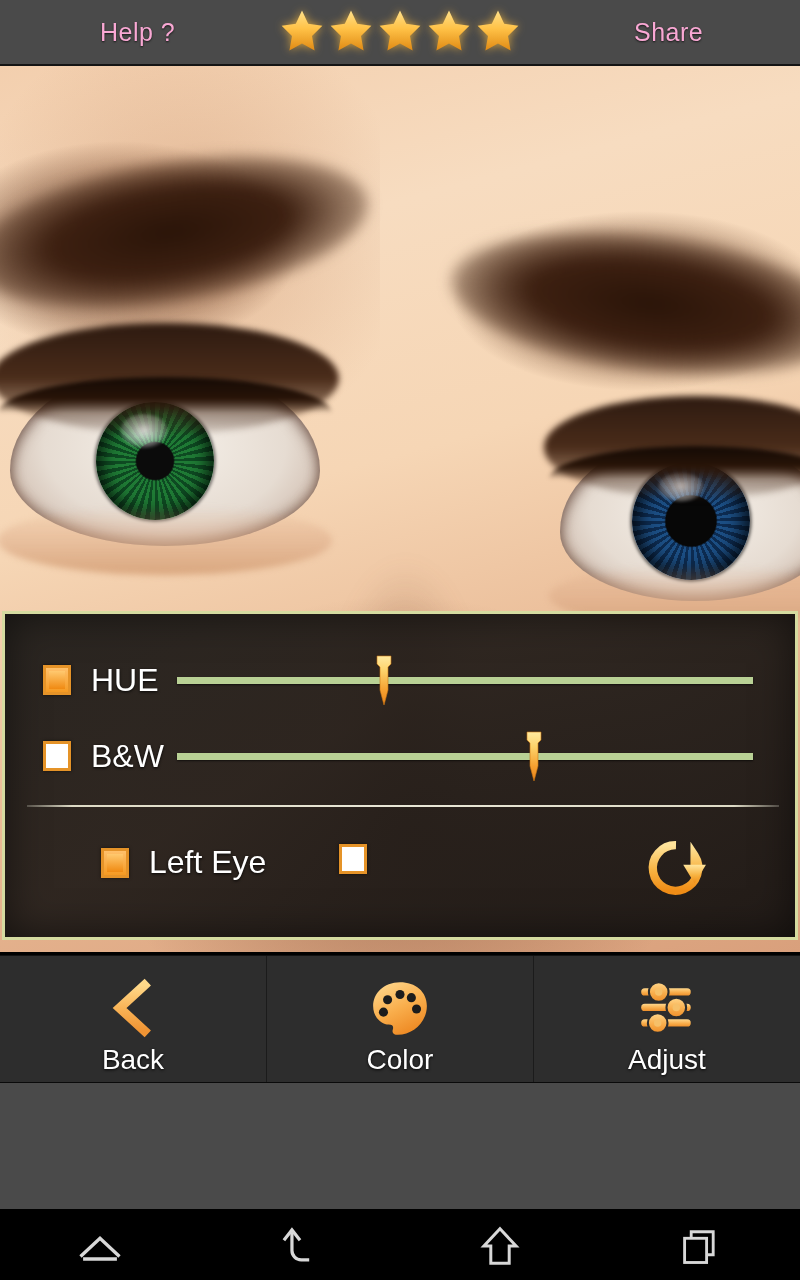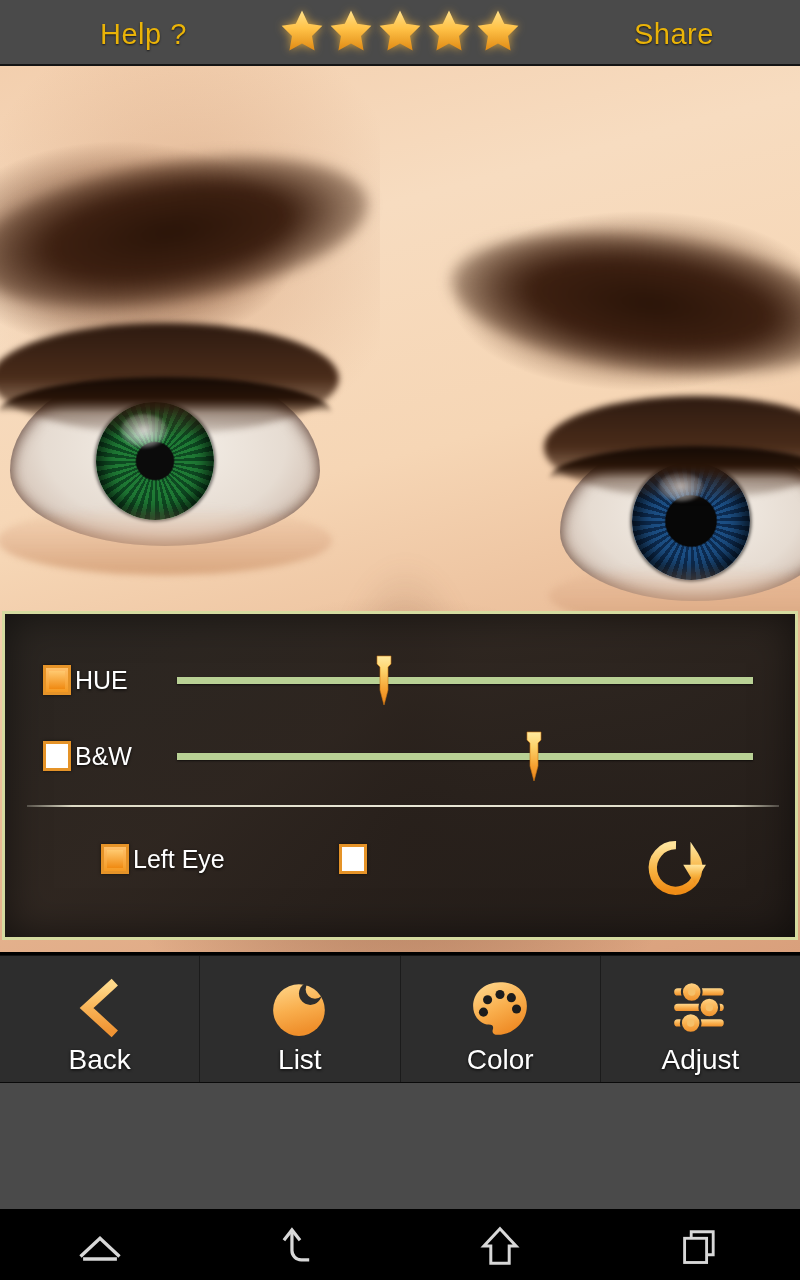--- a/index.html
+++ b/index.html
@@ -13,21 +13,21 @@
   #app { position: relative; width: 800px; height: 1280px; }
 
   
   .topbar {
     position: absolute; left: 0; top: 0; width: 800px; height: 66px;
     background: #4a4a4a;
     border-bottom: 2px solid #141414;
     display: flex; align-items: center;
   }
   .topbar-btn {
-    color: #eab308; font-size: 29px; letter-spacing: .5px;
+    color: #f9a8d4; font-size: 25px; letter-spacing: .5px;
     text-shadow: 0 1px 2px rgba(0,0,0,.7);
     white-space: nowrap;
   }
   .topbar-help { position: absolute; left: 100px; top: 18px; }
   .topbar-share { position: absolute; left: 634px; top: 18px; }
   .stars {
     position: absolute; left: 278px; top: 7px;
     display: flex; gap: 1px; align-items: center;
   }
   .star { width: 48px; height: 48px; display: block; filter: drop-shadow(0 0 5px rgba(255,190,60,.75)); }
@@ -123,21 +123,21 @@
     box-shadow: 0 0 3px rgba(0,0,0,.6);
   }
   .cb.checked {
     background: linear-gradient(180deg, #ffc06a 0%, #f59a22 100%);
   }
   .cb.checked::after {
     content: ""; position: absolute; inset: 3px;
     background: linear-gradient(180deg, #ffc96f 0%, #f08a12 100%);
   }
   .cb-label {
-    color: #fff; font-size: 25px; margin-left: 4px; white-space: nowrap;
+    color: #fff; font-size: 32px; margin-left: 20px; white-space: nowrap;
     text-shadow: 0 1px 3px rgba(0,0,0,.85);
   }
   .slider { position: absolute; height: 60px; }
   .track {
     position: absolute; top: 27px; left: 0; width: 100%; height: 7px;
     background: #b9d195;
     box-shadow: 0 1px 2px rgba(0,0,0,.6);
   }
   .thumb {
     position: absolute; top: 5px; width: 26px; height: 52px;
@@ -332,40 +332,20 @@
                 <stop offset="50%" stop-color="#f9b457"></stop>
                 <stop offset="100%" stop-color="#f09434"></stop>
           </linearGradient>
             </defs>
           <path d="M41 8 L17 30 L41 52" fill="none" stroke="url(#og)" stroke-width="9" stroke-linecap="square" stroke-linejoin="miter"></path>
         </svg>
       </span>
       <span class="tool-label">Back</span>
     </div>
 
-    <div class="tool">
-      <span class="tool-ico">
-        <svg viewBox="0 0 60 60" width="62" height="62">
-          <defs>
-            <linearGradient id="og2" x1="0" y1="0" x2="0.25" y2="1">
-              <stop offset="0%" stop-color="#ffd68a"></stop>
-                <stop offset="55%" stop-color="#f9af4e"></stop>
-                <stop offset="100%" stop-color="#ef8f2b"></stop>
-            </linearGradient>
-            <mask id="crescent">
-              <rect width="60" height="60" fill="#fff"></rect>
-              <circle cx="40" cy="16" r="11" fill="#000"></circle>
-              <circle cx="44.5" cy="12" r="9" fill="#fff"></circle>
-            </mask>
-          </defs>
-          <circle cx="29" cy="32" r="25" fill="url(#og2)" mask="url(#crescent)"></circle>
-        </svg>
-      </span>
-      <span class="tool-label">List</span>
-    </div>
 
     <div class="tool">
       <span class="tool-ico">
         <svg viewBox="0 0 60 60" width="62" height="62">
           <defs>
               <linearGradient id="og3" x1="0.1" y1="0" x2="0.6" y2="1">
             <stop offset="0%" stop-color="#ffd98f"></stop>
                 <stop offset="55%" stop-color="#f9ae4c"></stop>
                 <stop offset="100%" stop-color="#ee8a24"></stop>
           </linearGradient>

